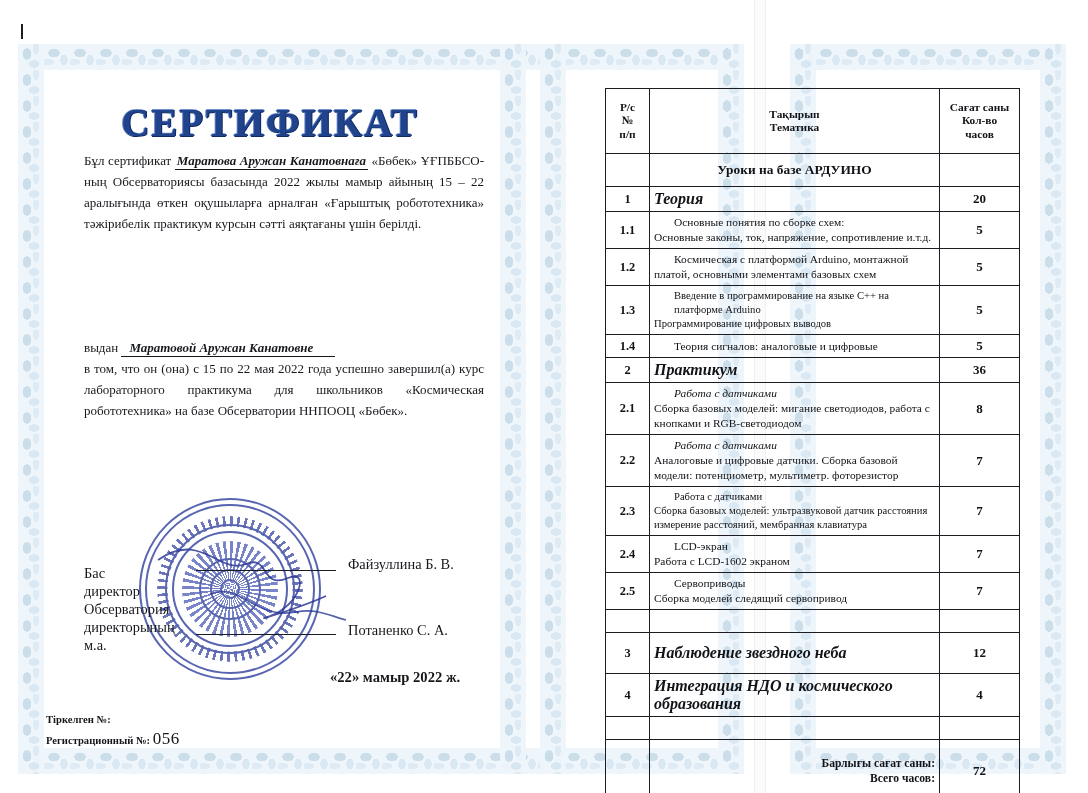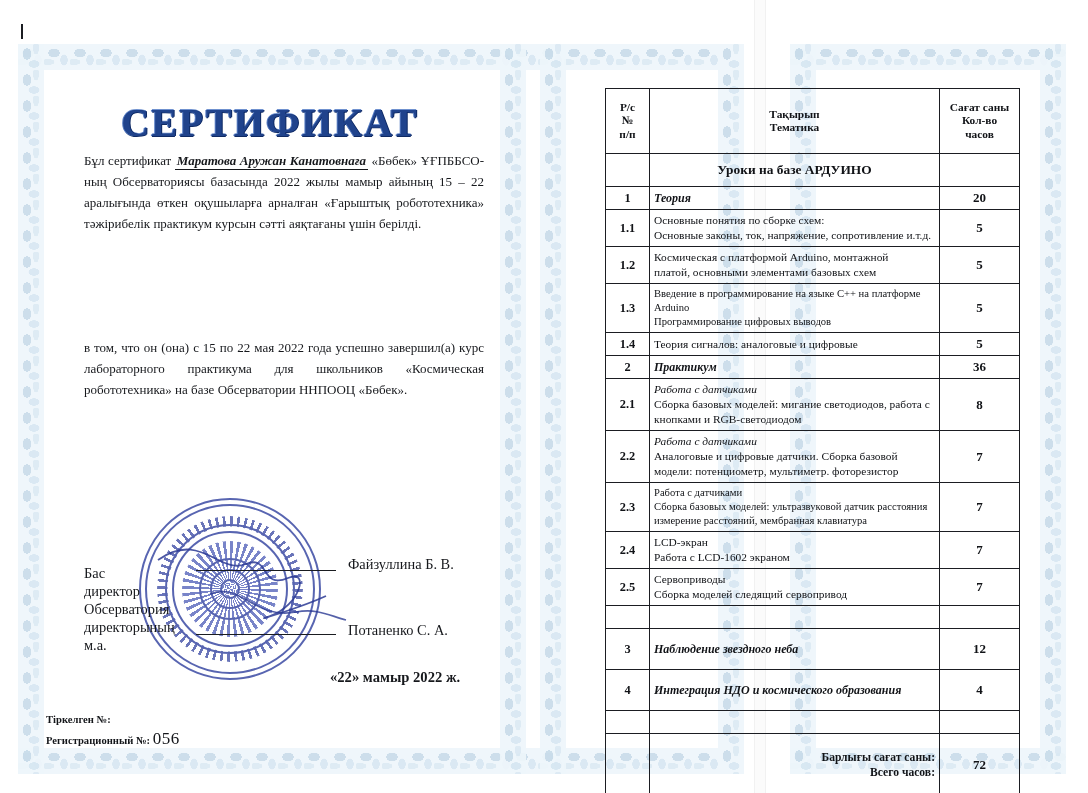--- a/index.html
+++ b/index.html
@@ -248,36 +248,36 @@
     font-size: 13.4px;
     font-weight: bold;
     height: 26px;
   }
   td.no {
     text-align: center;
     font-size: 12.4px;
     font-weight: bold;
   }
   td.grp {
-    font-size: 12px;
+    font-size: 16px;
     font-style: italic;
     font-weight: bold;
     padding-left: 8px;
   }
   td.hrs {
     text-align: center;
     font-size: 13px;
     font-weight: bold;
   }
   td.topic {
     font-size: 10.6px;
     line-height: 1.32;
     padding-left: 6px;
   }
-  td.topic .t1 { display: block; }
+  td.topic .t1 { display: block; margin-left: 20px; }
   td.topic .t2 { display: block; }
   td.topic.em .t1 { font-style: italic; }
   td.topic.big { font-size: 11.4px; }
   td.total-label {
     text-align: right;
     font-size: 11.6px;
     font-weight: bold;
     line-height: 1.35;
     padding-right: 10px;
     height: 56px;
@@ -325,20 +325,24 @@
 
   <div class="cert-title">СЕРТИФИКАТ</div>
 
   <div class="body-block kz-block">
     <span class="lead-label">Бұл сертификат</span>
     <span class="name-inline">Маратова Аружан Канатовнаға</span>
     <span>«Бөбек» ҰҒПББСО-ның Обсерваториясы базасында 2022 жылы мамыр айының 15 – 22 аралығында өткен оқушыларға арналған «Ғарыштық робототехника» тәжірибелік практикум курсын сәтті аяқтағаны үшін берілді.</span>
   </div>
 
   <div class="body-block ru-block">
+    <div style="white-space:nowrap;">
+      <span class="lead-label">выдан</span>
+      <span class="name-inline-wide">Маратовой Аружан Канатовне</span>
+    </div>
     <div>в том, что он (она) с 15 по 22 мая 2022 года успешно завершил(а) курс лабораторного практикума для школьников «Космическая робототехника» на базе Обсерватории ННПООЦ «Бөбек».</div>
   </div>
 
   <div class="stamp">
     <div class="stamp-arc"></div>
     <div class="ring ring-1"></div>
     <div class="ring ring-2"></div>
     <div class="stamp-sun"></div>
     <div class="ring ring-3"></div>
     <div class="ring ring-4"></div>

